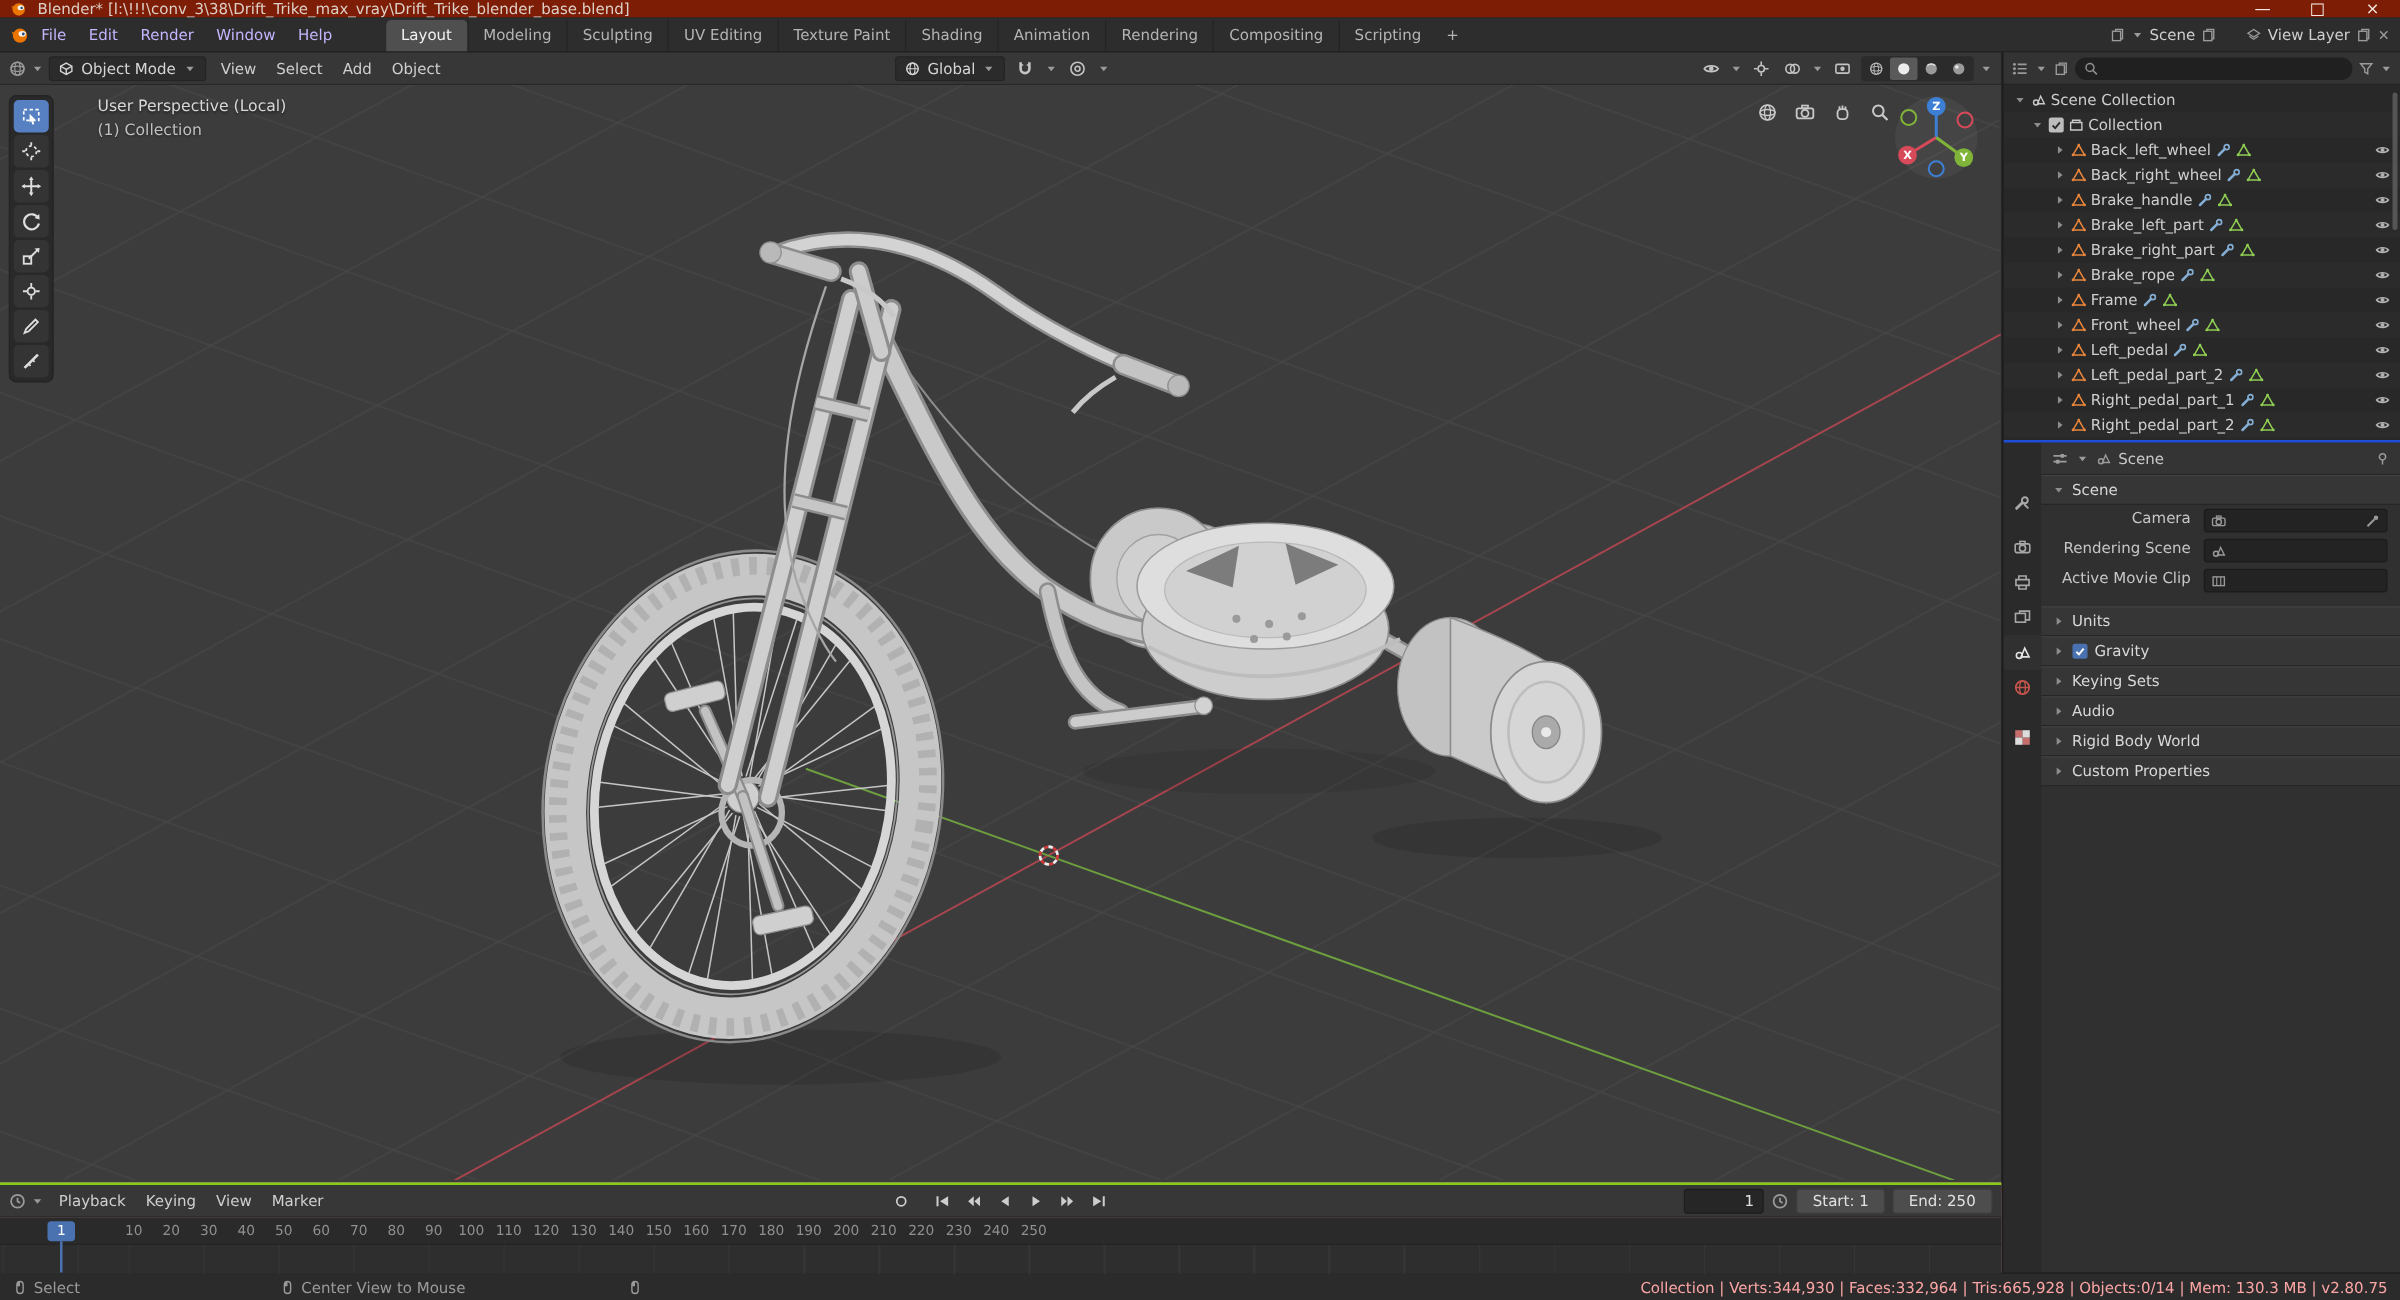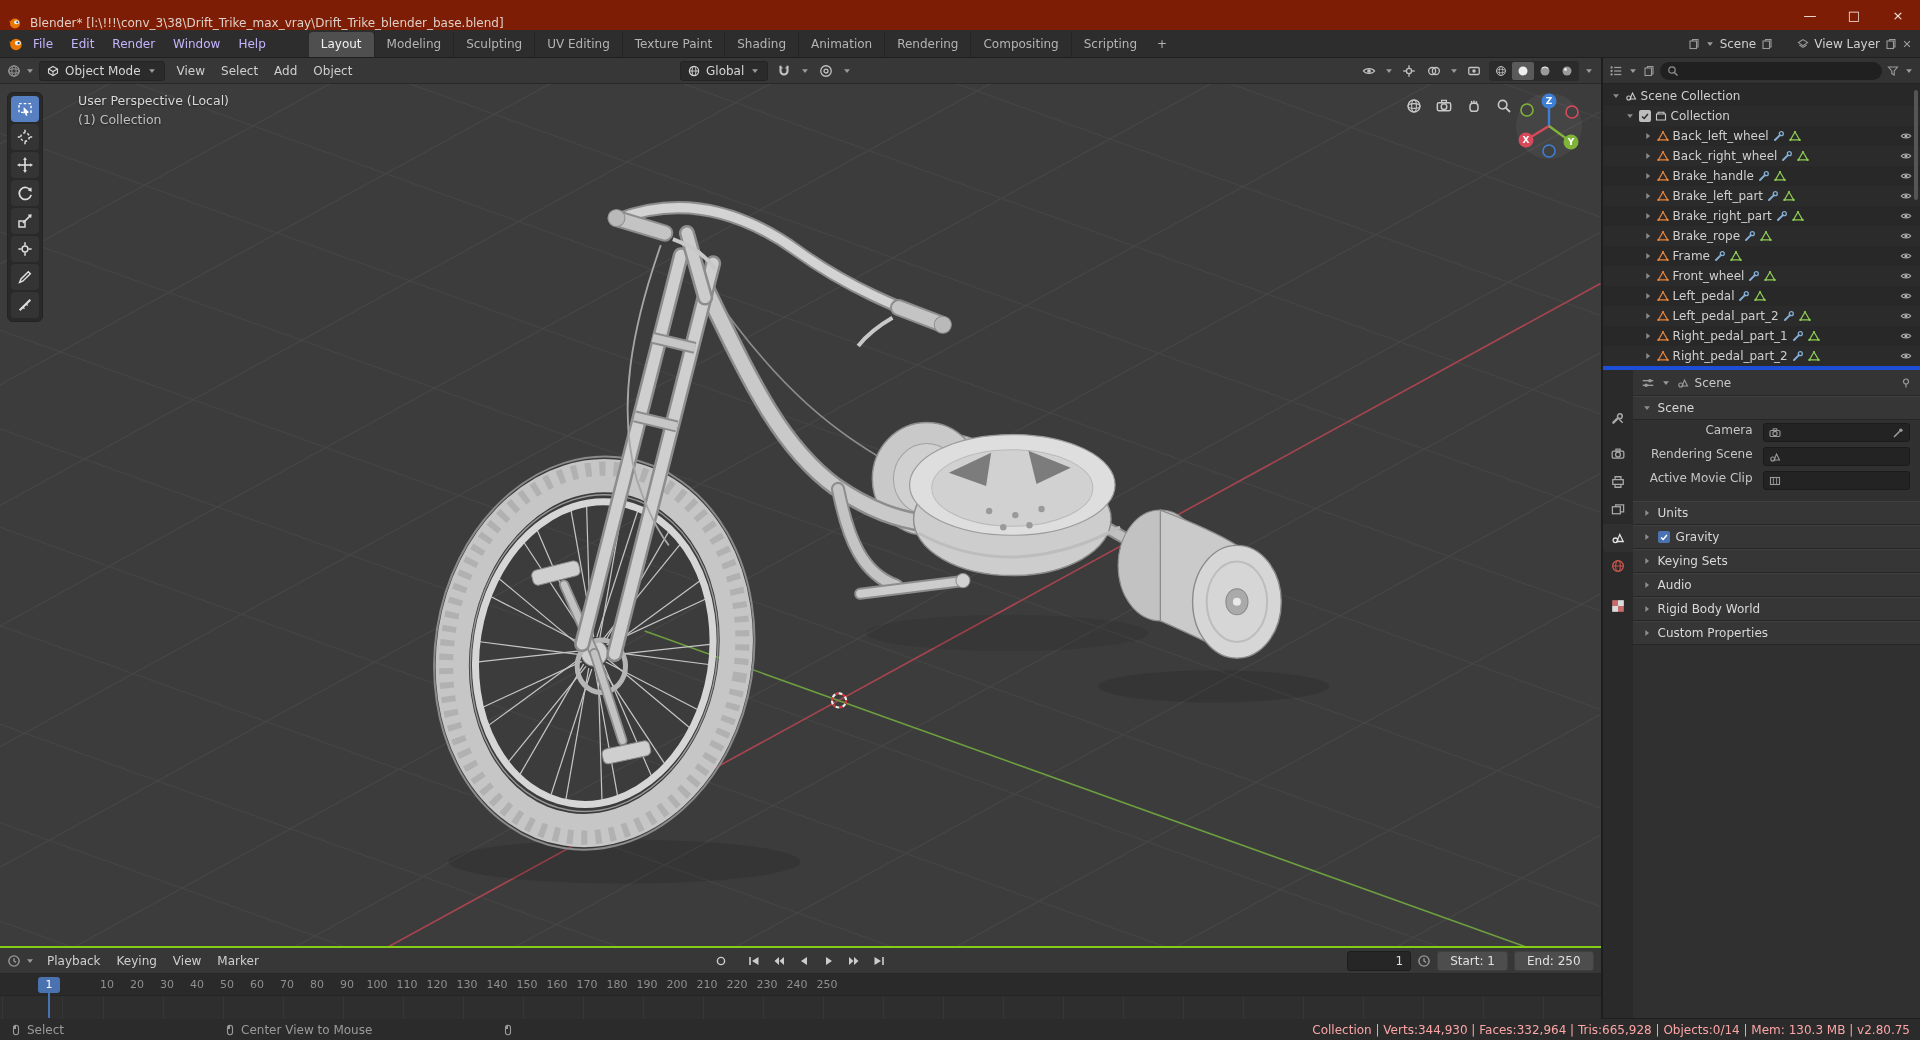--- a/index.html
+++ b/index.html
@@ -4,21 +4,21 @@
 <style>
   *{margin:0;padding:0;box-sizing:border-box}
   html,body{width:1920px;height:1040px;overflow:hidden;background:#1a1a1a;
     font-family:"DejaVu Sans","Liberation Sans",sans-serif;font-size:12px;color:#c9c9c9}
   .app{width:1920px;height:1040px;display:flex;flex-direction:column}
   svg.ic{display:block;flex:none}
   .i10{width:10px;height:10px}.i12{width:12px;height:12px}.i14{width:14px;height:14px}.i16{width:16px;height:16px}
   .nowrap{white-space:nowrap}
 
   
-  .titlebar{height:30px;background:#7e1d05;display:flex;align-items:flex-end;padding-left:8px;color:#e9ddd6;font-size:12px;flex:none}
+  .titlebar{height:14px;background:#7e1d05;display:flex;align-items:flex-end;padding-left:8px;color:#e9ddd6;font-size:12px;flex:none}
   .titlebar .t-title{margin-left:8px;color:#ddd0c8}
   .win-controls{margin-left:auto;display:flex;height:100%}
   .win-btn{width:44px;display:flex;align-items:center;justify-content:center;color:#f3e9e4;font-size:13px}
 
   
   .topbar{height:28px;background:#2d2d2d;border-bottom:1px solid #1f1f1f;display:flex;align-items:center;padding:0 8px;flex:none}
   .menubar{display:flex;align-items:center}
   .menubtn{padding:4px 9px;color:#c4b5fd;cursor:default}
   .workspaces{display:flex;align-items:flex-end;margin-left:34px;height:100%}
   .tab{padding:5px 12px 6px;color:#b4b4b4;border-left:1px solid #242424;cursor:default}
@@ -30,21 +30,21 @@
 
   
   .main{flex:1;display:flex;min-height:0}
   .left-col{width:1659px;display:flex;flex-direction:column;min-height:0}
   .right-col{width:331px;border-left:2px solid #1d1d1d;display:flex;flex-direction:column;background:#2c2c2c;min-height:0}
 
   
   .vp-header{height:26px;background:#373737;border-bottom:1px solid #282828;display:flex;align-items:center;gap:4px;padding:0 7px;position:relative;flex:none}
   .dropdown{display:flex;align-items:center;gap:6px;background:#2b2b2b;border:1px solid #242424;border-radius:3px;height:20px;padding:0 7px;color:#d6d6d6}
   .hmenu{padding:0 8px;color:#cfcfcf}
-  .vp-mid{position:absolute;left:680px;display:flex;align-items:center;gap:6px}
+  .vp-mid{position:absolute;left:716px;display:flex;align-items:center;gap:6px}
   .iconbtn{display:flex;align-items:center;gap:2px;padding:2px 3px;border-radius:3px;color:#c3c3c3}
   .vp-rt{margin-left:auto;display:flex;align-items:center;gap:5px}
   .shadegrp{display:flex;align-items:center;background:#2b2b2b;border-radius:3px;padding:1px}
   .shadebtn{width:22px;height:18px;display:flex;align-items:center;justify-content:center;border-radius:2px;color:#b9b9b9}
   .shadebtn.active{background:#5a5a5a;color:#eee}
 
   
   .viewport{position:relative;flex:1;background:#3c3c3c;overflow:hidden;min-height:0}
   .vp-canvas{position:absolute;inset:0}
   .vp-text1{position:absolute;left:78px;top:9px;color:#d8d8d8;font-size:12.5px;text-shadow:0 1px 2px rgba(0,0,0,.45)}
@@ -69,21 +69,21 @@
   .ruler{height:22px;background:#2a2a2a;border-bottom:1px solid #242424;position:relative}
   .ticks{position:absolute;left:92px;right:26px;top:0;bottom:0;display:flex;}
   .tick{width:30px;text-align:center;font-size:11px;color:#8f8f8f;line-height:21px}
   .cfpill{position:absolute;left:38px;top:3px;width:22px;height:16px;background:#4a72b0;border-radius:3px;color:#fff;font-size:11px;text-align:center;line-height:16px}
   .tl-body{height:23px;background:#2e2e2e;
     background-image:repeating-linear-gradient(to right,#363636 0 1px,transparent 1px 60px);
     background-position:103px 0}
   .cfline{position:absolute;left:48px;top:45px;bottom:0;width:2px;background:#4a72b0}
 
   
-  .outliner{height:312px;border-bottom:4px solid #1d4ed8;background:#282828;display:flex;flex-direction:column;flex:none;position:relative}
+  .outliner{height:312px;border-bottom:2px solid #1d4ed8;background:#282828;display:flex;flex-direction:column;flex:none;position:relative}
   .ol-header{height:26px;background:#333;border-bottom:1px solid #242424;display:flex;align-items:center;gap:5px;padding:0 6px;flex:none}
   .searchpill{flex:1;height:18px;background:#202020;border-radius:9px;display:flex;align-items:center;padding:0 7px;color:#8f8f8f}
   .ol-tree{flex:1;overflow:hidden;padding-top:2px}
   .orow{height:20px;display:flex;align-items:center;gap:4px;padding-right:8px}
   .orow:nth-child(even){background:#2b2b2b}
   .orow .olabel{color:#cfcfcf}
   .orow.root{padding-left:8px}.orow.coll{padding-left:22px}
   .otree-objects .orow{padding-left:40px}
   .caretc{color:#8d8d8d}
   .orangetric{color:#e8853c}.greentric{color:#8fce53}.wrenchic{color:#84aed4}.eyeic{color:#b2b2b2}

